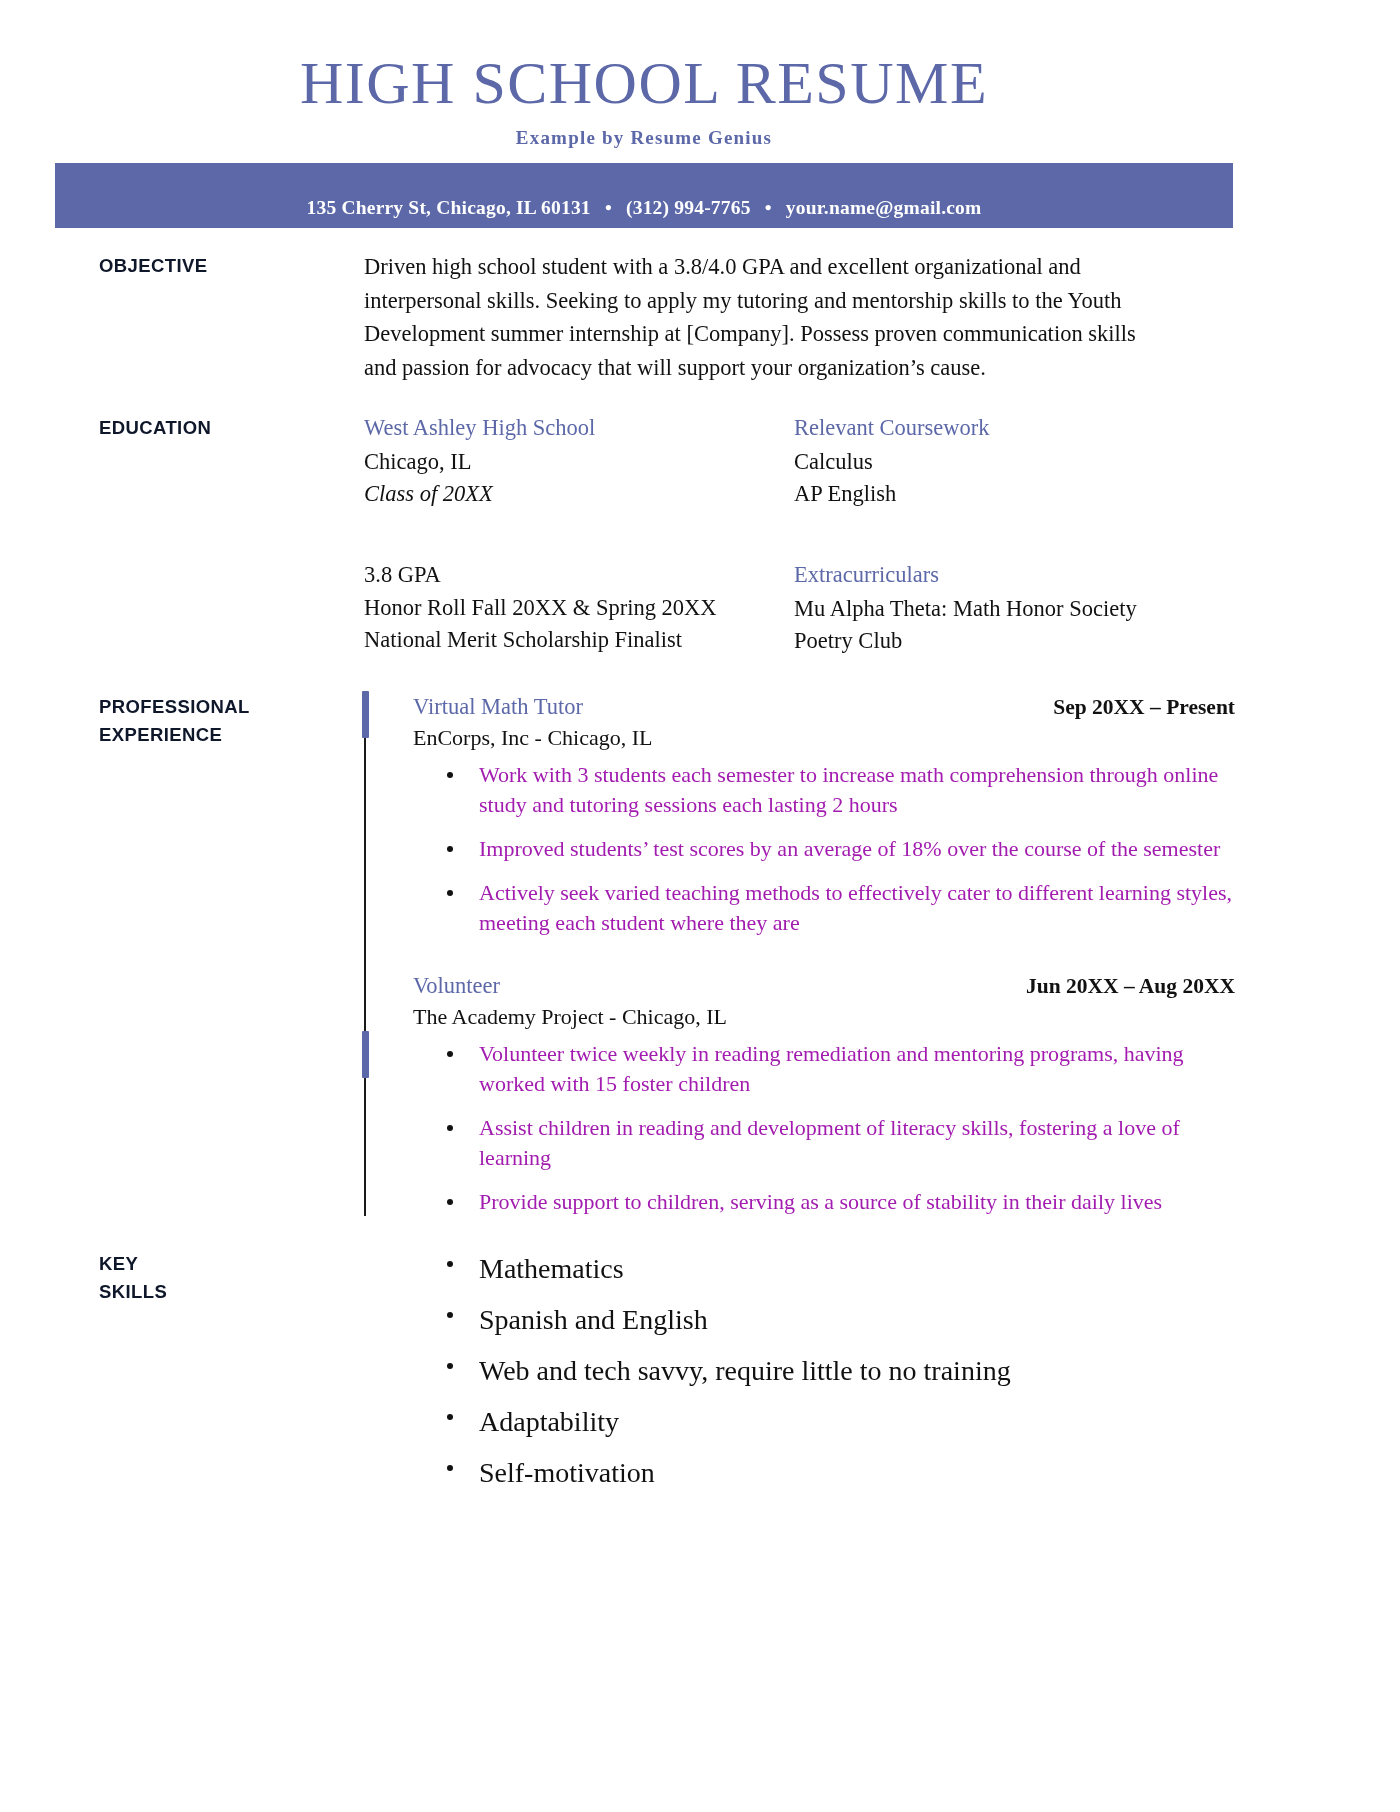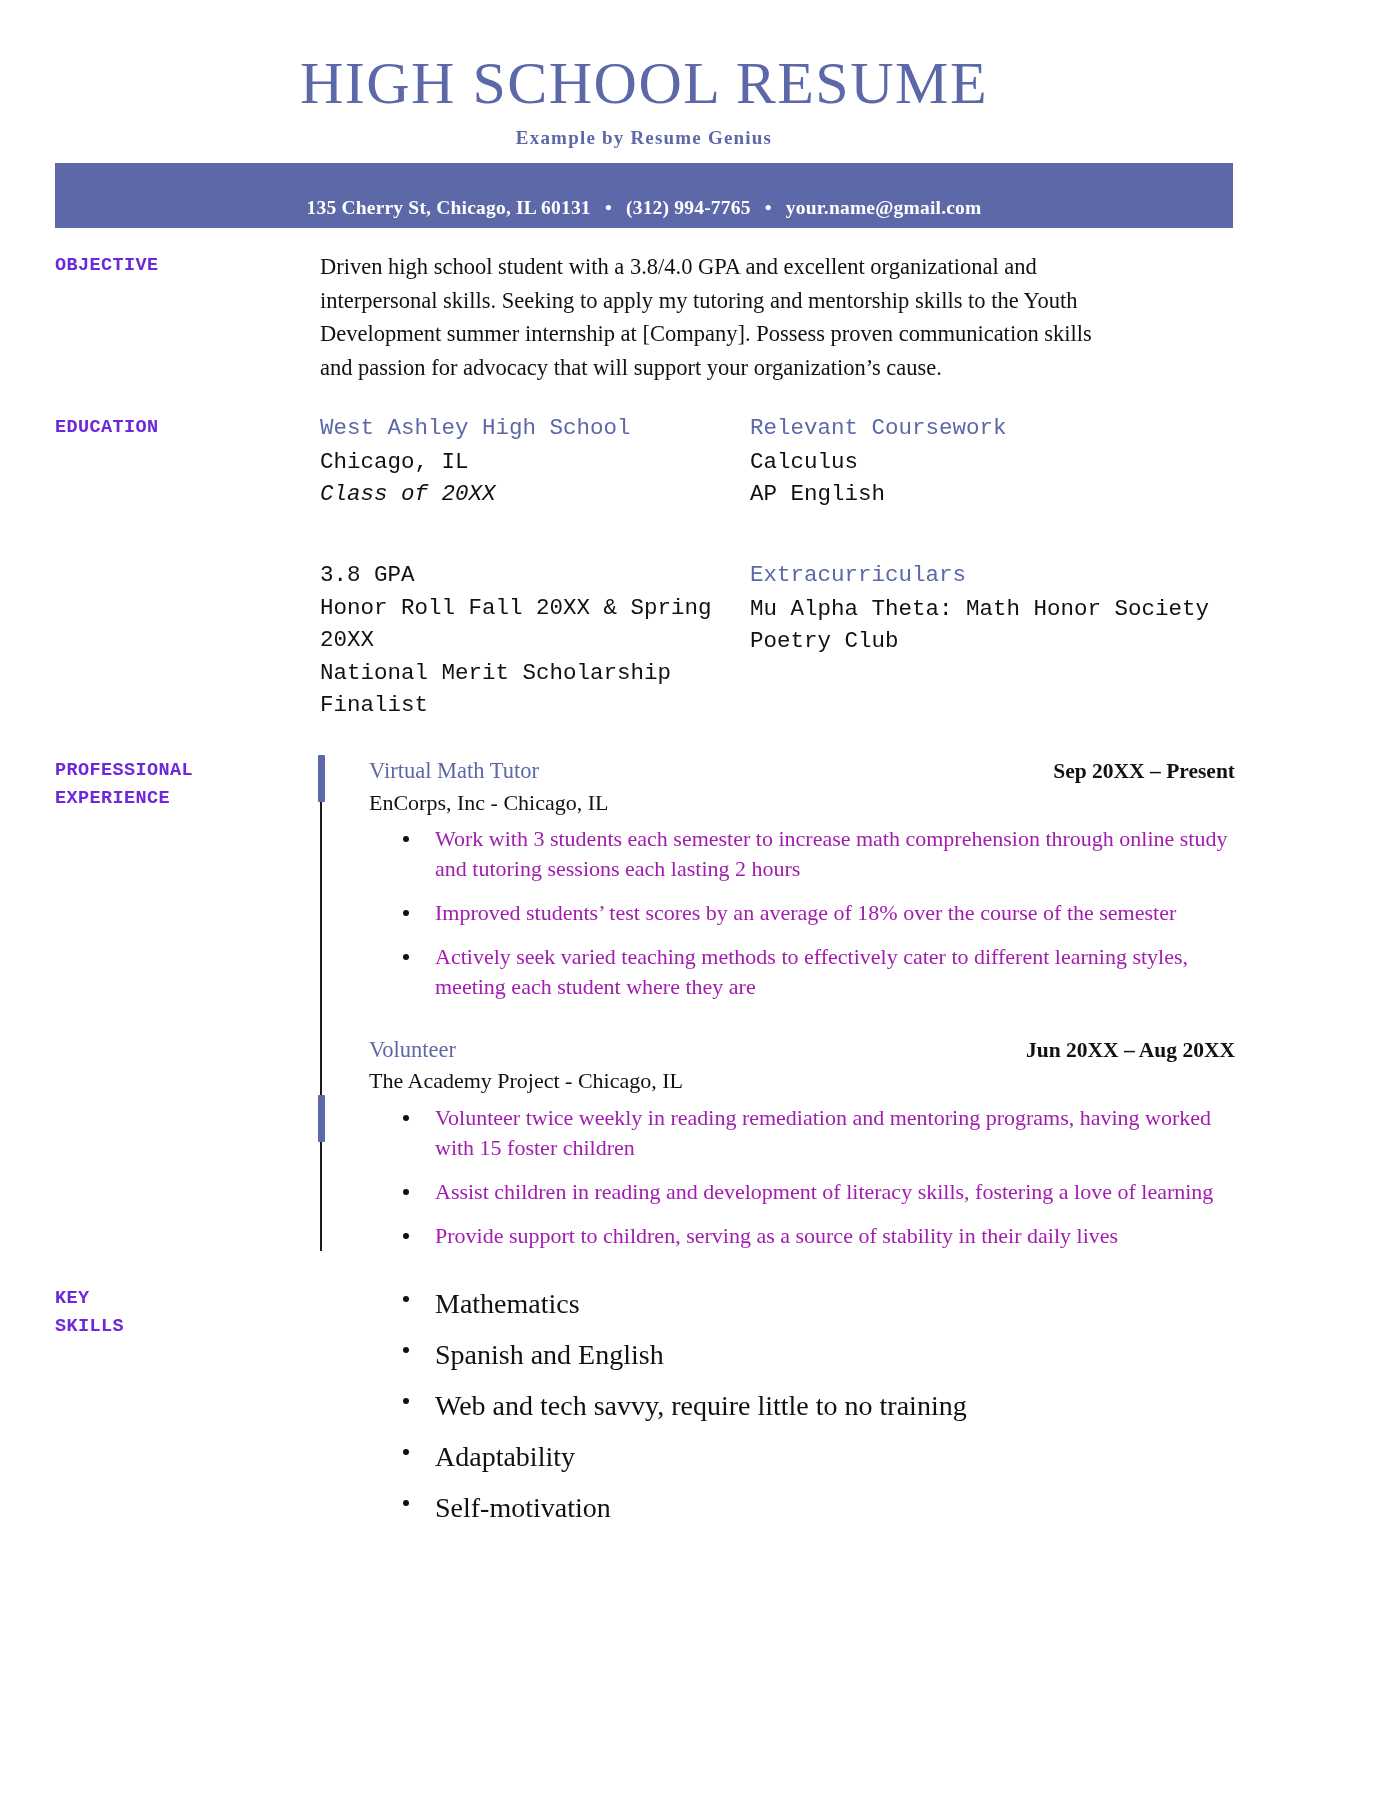--- a/index.html
+++ b/index.html
@@ -69,48 +69,49 @@
   
   .section {
     display: flex;
     align-items: flex-start;
     padding-left: 55px;
     padding-right: 45px;
   }
   .sec-label {
     width: 265px;
     flex: 0 0 265px;
-    font-family: Liberation Mono, monospace;
+    font-family: Liberation Sans, sans-serif;
     font-size: 18.5px;
     font-weight: 700;
-    color: #6d28d9;
+    color: #0f172a;
     letter-spacing: 0.4px;
     line-height: 1.55;
     padding-top: 2px;
+    margin-left: 44px;
   }
   .sec-body {
     flex: 1 1 auto;
     position: relative;
   }
 
   
   #objective-section { margin-top: 22px; }
   .objective-text {
     font-size: 22.5px;
     line-height: 1.49;
     color: #111111;
     max-width: 800px;
   }
 
   
   #education-section { margin-top: 28px; }
   .edu-grid {
     display: flex;
   }
-  .edu-col { width: 430px; flex: 0 0 430px; font-family: Liberation Mono, monospace; }
+  .edu-col { width: 430px; flex: 0 0 430px; }
   .edu-col.right { width: auto; flex: 1 1 auto; }
   .edu-heading {
     color: #5c68a8;
     font-size: 22.5px;
     line-height: 1.45;
     margin-bottom: 1px;
   }
   .edu-line {
     font-size: 22.5px;
     line-height: 1.45;

